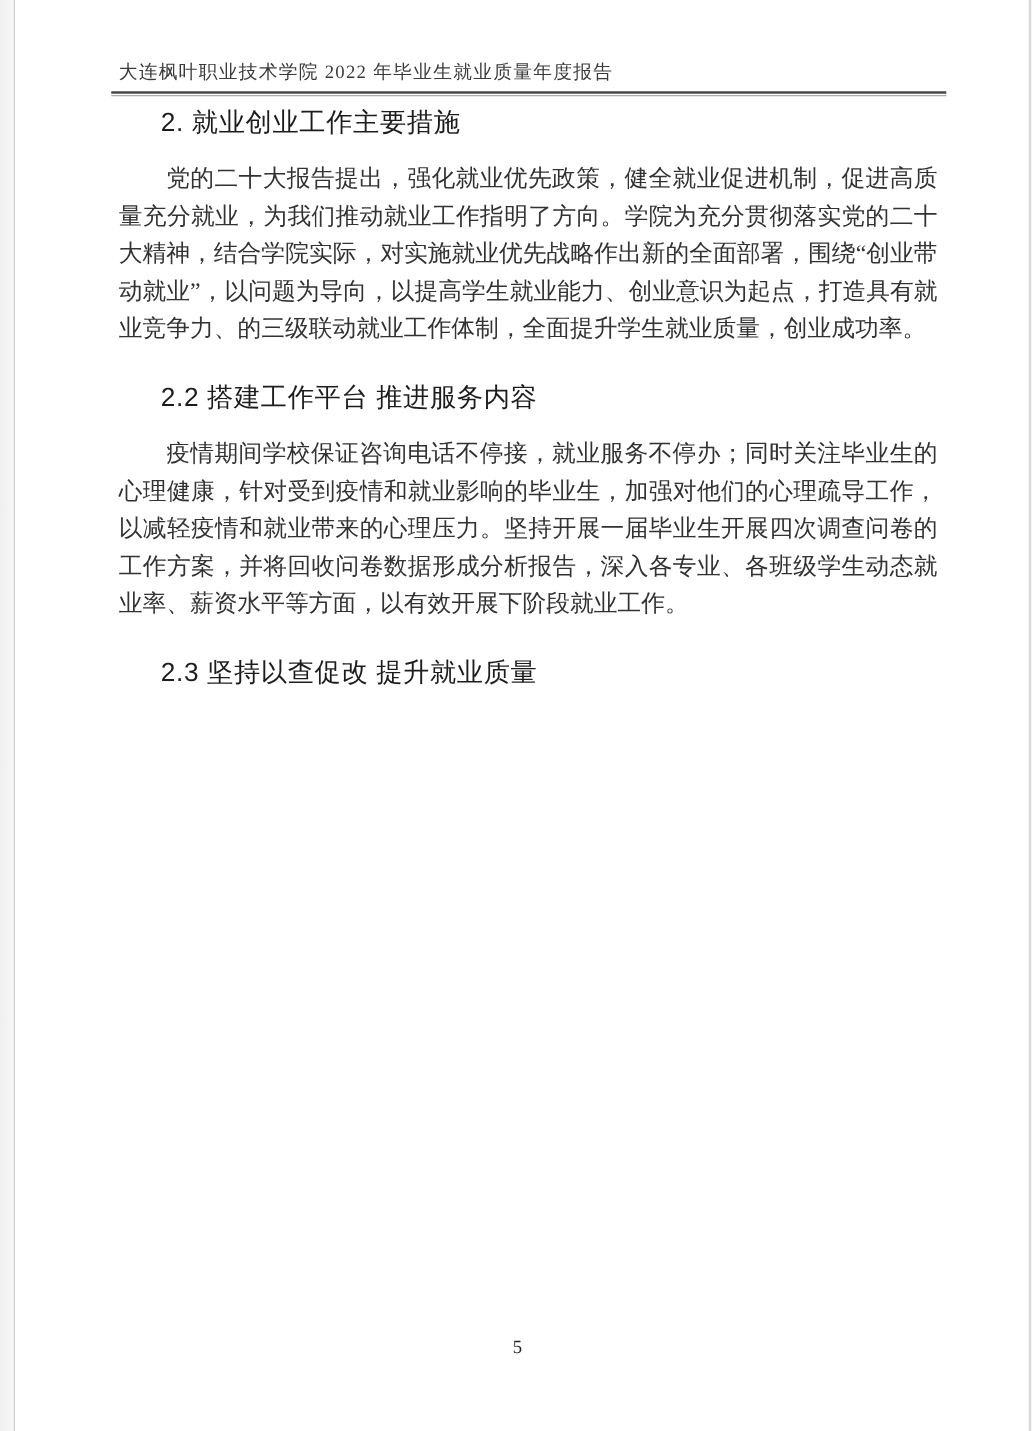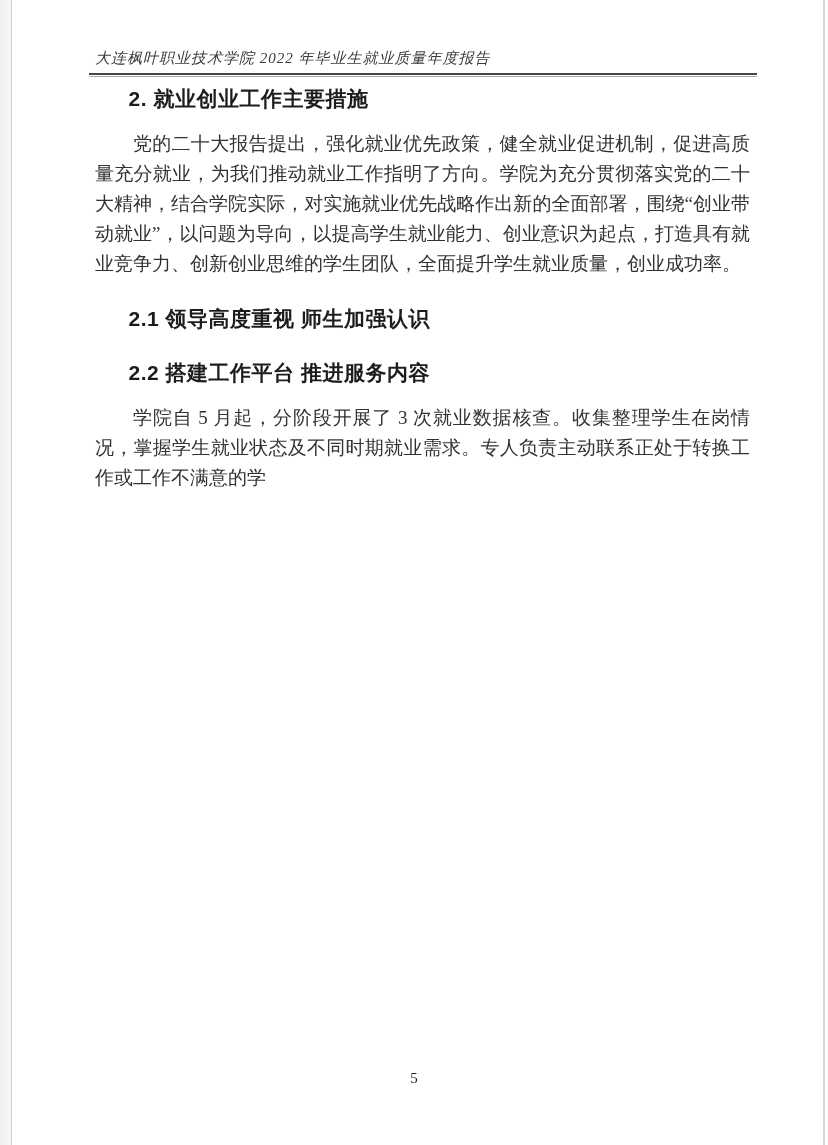--- a/index.html
+++ b/index.html
@@ -29,40 +29,39 @@
   }
 
   .content {
     position: absolute;
     left: 95px;
     top: 48px;
     width: 655px;
   }
 
   .running-header {
-    font-style: italic;
     font-size: 15px;
     line-height: 20px;
     color: #3a3a3a;
     letter-spacing: 1px;
     white-space: nowrap;
   }
   .header-rule {
     margin-top: 5px;
     margin-left: -6px;
     width: 668px;
     height: 4px;
     border-top: 2px solid #474747;
     border-bottom: 1px solid #a8a8a8;
     box-sizing: border-box;
   }
 
   h2 {
     font-family: "Liberation Sans", "DejaVu Sans", sans-serif;
-    font-weight: bold;
+    font-weight: normal;
     font-size: 21px;
     line-height: 28px;
     color: #1c1c1c;
     margin: 26px 0 16px 0;
     text-indent: 1.6em;
     letter-spacing: 0.5px;
   }
   h2.first { margin-top: 8px; }
 
   p {
@@ -91,30 +90,30 @@
 <div class="scan-edge-left"></div>
 <div class="scan-edge-right"></div>
 
 <div class="content">
 
   <div class="running-header">大连枫叶职业技术学院 2022 年毕业生就业质量年度报告</div>
   <div class="header-rule"></div>
 
   <section>
     <h2 class="first">2. 就业创业工作主要措施</h2>
-    <p>党的二十大报告提出，强化就业优先政策，健全就业促进机制，促进高质量充分就业，为我们推动就业工作指明了方向。学院为充分贯彻落实党的二十大精神，结合学院实际，对实施就业优先战略作出新的全面部署，围绕“创业带动就业”，以问题为导向，以提高学生就业能力、创业意识为起点，打造具有就业竞争力、创新创业思维的学生团队，全面提升学生就业质量，创业成功率。</p>
+    <p>党的二十大报告提出，强化就业优先政策，健全就业促进机制，促进高质量充分就业，为我们推动就业工作指明了方向。学院为充分贯彻落实党的二十大精神，结合学院实际，对实施就业优先战略作出新的全面部署，围绕“创业带动就业”，以问题为导向，以提高学生就业能力、创业意识为起点，打造具有就业竞争力、的三级联动就业工作体制，全面提升学生就业质量，创业成功率。</p>
   </section>
 
   <section>
-    <h2>2.1 领导高度重视 师生加强认识</h2>
   </section>
 
   <section>
     <h2>2.2 搭建工作平台 推进服务内容</h2>
+    <p>疫情期间学校保证咨询电话不停接，就业服务不停办；同时关注毕业生的心理健康，针对受到疫情和就业影响的毕业生，加强对他们的心理疏导工作，以减轻疫情和就业带来的心理压力。坚持开展一届毕业生开展四次调查问卷的工作方案，并将回收问卷数据形成分析报告，深入各专业、各班级学生动态就业率、薪资水平等方面，以有效开展下阶段就业工作。</p>
   </section>
 
   <section>
-    <p>学院自 5 月起，分阶段开展了 3 次就业数据核查。收集整理学生在岗情况，掌握学生就业状态及不同时期就业需求。专人负责主动联系正处于转换工作或工作不满意的学</p>
+    <h2>2.3 坚持以查促改 提升就业质量</h2>
   </section>
 
 </div>
 
 <div class="page-footer">5</div>
 
 </body></html>

